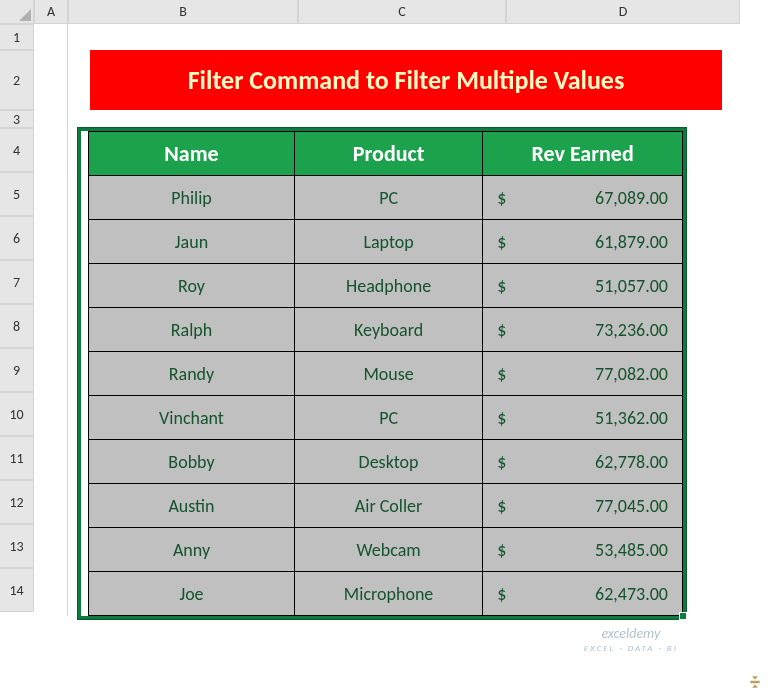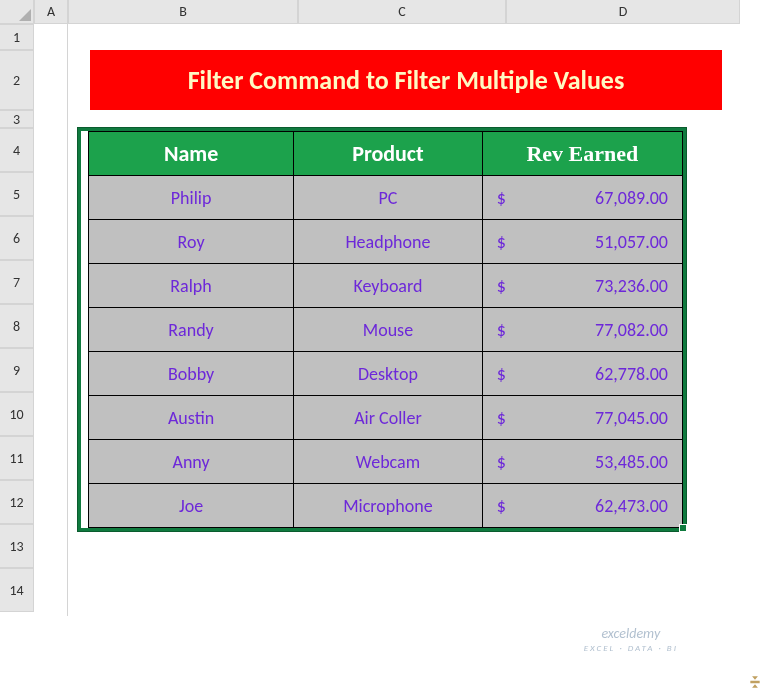--- a/index.html
+++ b/index.html
@@ -86,25 +86,25 @@
       height: 44px;
       border: 1px solid #000;
       text-align: center;
     }
     .data-table td {
       background: #c0c0c0;
       border: 1px solid #000;
       height: 44px;
       font-size: 18px;
       text-align: center;
-      color: #6d28d9;
+      color: #14532d;
     }
     .col-name { width: 230px; }
     .col-prod { width: 205px; margin-left: 46px; }
-    .col-rev { width: 215px; font-family: Liberation Serif, serif; }
+    .col-rev { width: 215px; }
     .rev-cell {
       display: flex;
       justify-content: space-between;
       align-items: center;
       padding: 0 14px;
     }
     .dollar { font-weight: normal; }
     .amount { text-align: right; }
     
     .selection-handle {
@@ -183,20 +183,30 @@
             <td>Philip</td>
             <td>PC</td>
             <td>
               <div class="rev-cell">
                 <span class="dollar">$</span>
                 <span class="amount">67,089.00</span>
               </div>
             </td>
           </tr>
           <tr>
+            <td>Jaun</td>
+            <td>Laptop</td>
+            <td>
+              <div class="rev-cell">
+                <span class="dollar">$</span>
+                <span class="amount">61,879.00</span>
+              </div>
+            </td>
+          </tr>
+          <tr>
             <td>Roy</td>
             <td>Headphone</td>
             <td>
               <div class="rev-cell">
                 <span class="dollar">$</span>
                 <span class="amount">51,057.00</span>
               </div>
             </td>
           </tr>
           <tr>
@@ -209,20 +219,30 @@
               </div>
             </td>
           </tr>
           <tr>
             <td>Randy</td>
             <td>Mouse</td>
             <td>
               <div class="rev-cell">
                 <span class="dollar">$</span>
                 <span class="amount">77,082.00</span>
+              </div>
+            </td>
+          </tr>
+          <tr>
+            <td>Vinchant</td>
+            <td>PC</td>
+            <td>
+              <div class="rev-cell">
+                <span class="dollar">$</span>
+                <span class="amount">51,362.00</span>
               </div>
             </td>
           </tr>
           <tr>
             <td>Bobby</td>
             <td>Desktop</td>
             <td>
               <div class="rev-cell">
                 <span class="dollar">$</span>
                 <span class="amount">62,778.00</span>

